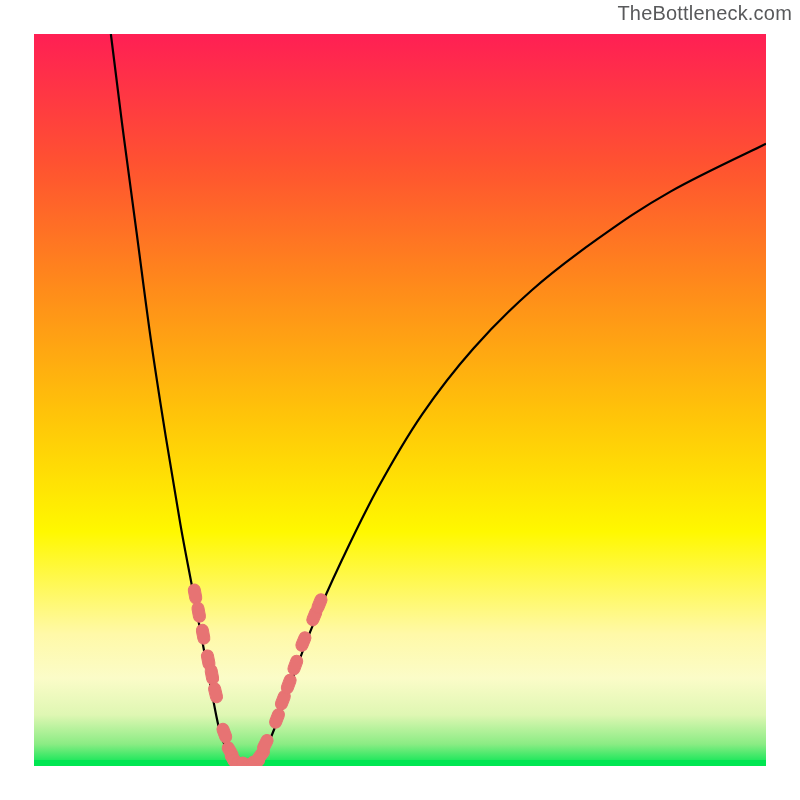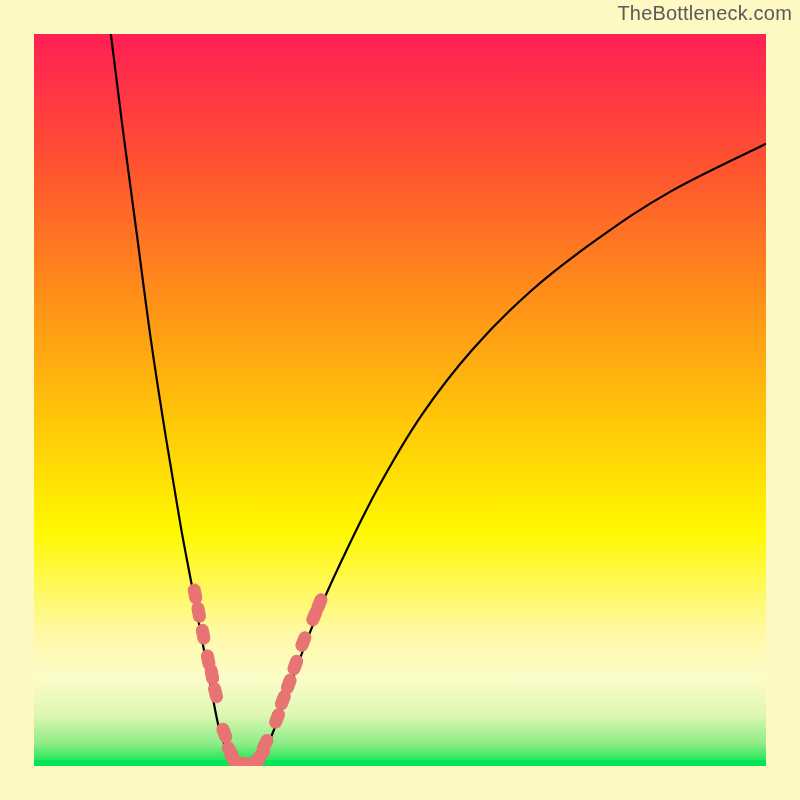--- a/index.html
+++ b/index.html
@@ -10,21 +10,21 @@
     background: #000;
     overflow: hidden;
     font-family: Arial, Helvetica, sans-serif;
   }
   .frame {
     position: absolute;
     top: 0;
     left: 0;
     width: 800px;
     height: 800px;
-    background: #fef9c3;
+    background: #ffffff;
   }
   .plot {
     position: absolute;
     top: 34px;
     left: 34px;
     width: 732px;
     height: 732px;
     overflow: hidden;
   }
   .watermark {

